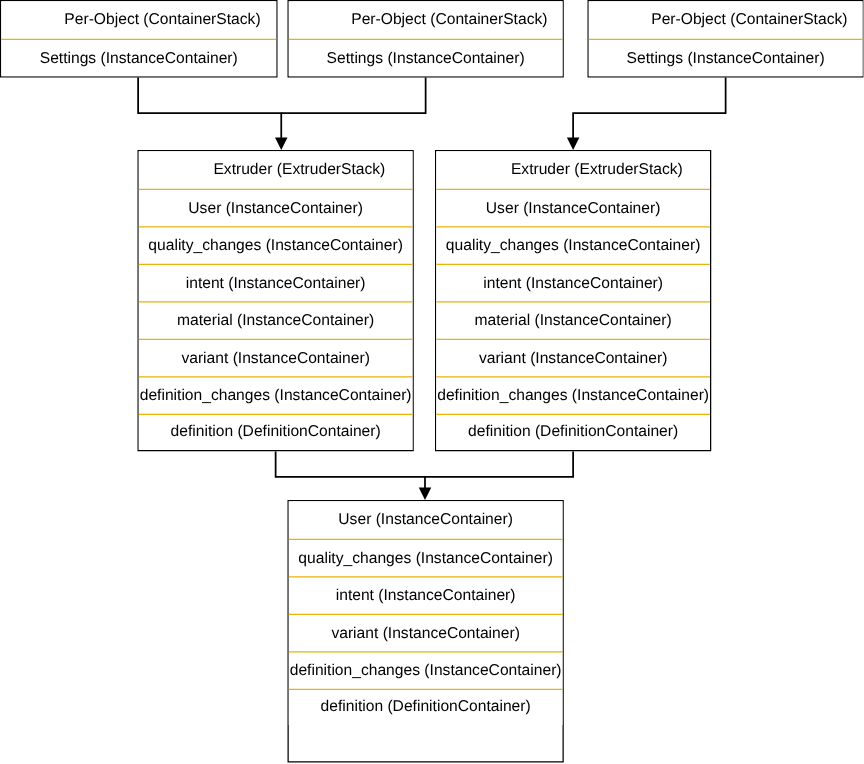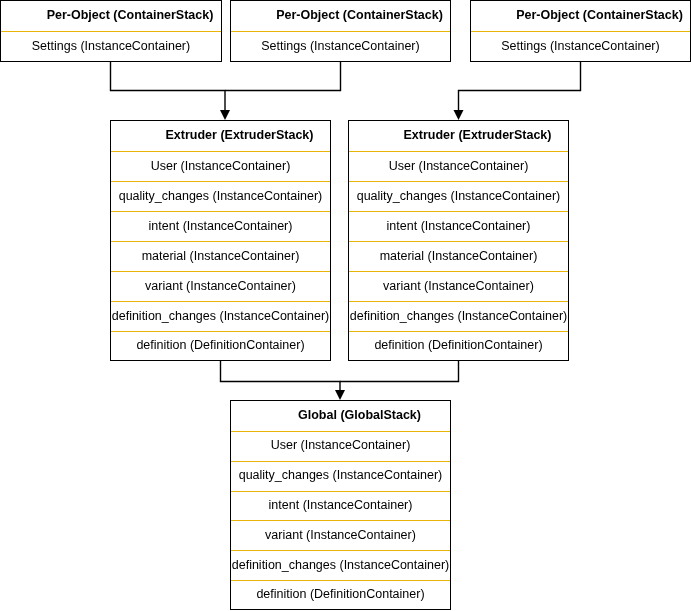--- a/index.html
+++ b/index.html
@@ -37,21 +37,21 @@
     color: #000000;
     font-size: 12.5px;
     line-height: 1.1;
     white-space: nowrap;
     background: #ffffff;
   }
   .row + .row {
     border-top: 1px solid #eab308;
   }
   .row.header {
-    font-weight: bold;
+    font-weight: normal;
     padding-left: 38px;
   }
 
   
   #wires {
     position: absolute;
     left: 0;
     top: 0;
     width: 691px;
     height: 611px;
@@ -119,21 +119,20 @@
     <div class="row" style="height:30px;">User (InstanceContainer)</div>
     <div class="row" style="height:30px;">quality_changes (InstanceContainer)</div>
     <div class="row" style="height:30px;">intent (InstanceContainer)</div>
     <div class="row" style="height:30px;">material (InstanceContainer)</div>
     <div class="row" style="height:30px;">variant (InstanceContainer)</div>
     <div class="row" style="height:30px;">definition_changes (InstanceContainer)</div>
     <div class="row" style="height:29px;">definition (DefinitionContainer)</div>
   </div>
 
   <div class="stack" style="left:230px; top:400px; width:221px; height:210px;">
-    <div class="row header" style="height:30px;">Global (GlobalStack)</div>
     <div class="row" style="height:30px;">User (InstanceContainer)</div>
     <div class="row" style="height:30px;">quality_changes (InstanceContainer)</div>
     <div class="row" style="height:30px;">intent (InstanceContainer)</div>
     <div class="row" style="height:30px;">variant (InstanceContainer)</div>
     <div class="row" style="height:30px;">definition_changes (InstanceContainer)</div>
     <div class="row" style="height:29px;">definition (DefinitionContainer)</div>
   </div>
 
 </div>
 

